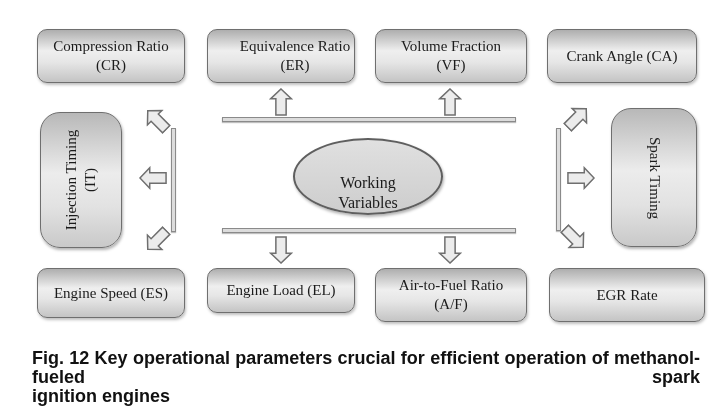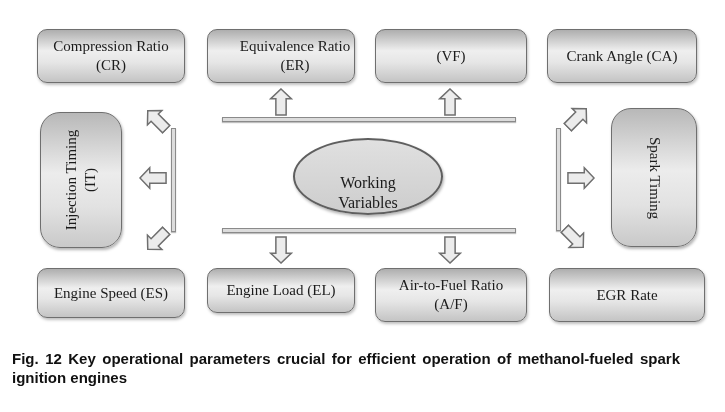--- a/index.html
+++ b/index.html
@@ -69,41 +69,42 @@
   .a-down-el{left:269px;top:236px;transform:rotate(180deg);}
   .a-down-af{left:438px;top:236px;transform:rotate(180deg);}
   .a-nw{left:145px;top:106px;transform:rotate(-45deg);}
   .a-w{left:141px;top:164px;transform:rotate(-90deg);}
   .a-sw{left:145px;top:226px;transform:rotate(-135deg);}
   .a-ne{left:565px;top:104px;transform:rotate(45deg);}
   .a-e{left:569px;top:164px;transform:rotate(90deg);}
   .a-se{left:562px;top:224px;transform:rotate(135deg);}
   
   .caption{
-    position:absolute;left:12px;top:349px;width:668px;
+    position:absolute;left:32px;top:349px;width:668px;
     font-family:"Liberation Sans","DejaVu Sans",sans-serif;
-    font-weight:bold;font-size:15px;line-height:19px;color:#111;
+    font-weight:bold;font-size:18px;line-height:19px;color:#111;
   }
   .cap-line1{text-align:justify;text-align-last:justify;}
   .cap-line2{text-align:left;}
 </style>
 </head>
 <body>
 
 <div class="stage">
 
   <div class="box n-cr">
     <span>Compression Ratio</span>
     <span>(CR)</span>
   </div>
   <div class="box n-er">
     <span>Equivalence Ratio</span>
     <span>(ER)</span>
   </div>
   <div class="box n-vf">
+    <span>Volume Fraction</span>
     <span>(VF)</span>
   </div>
   <div class="box n-ca">
     <span>Crank Angle (CA)</span>
   </div>
 
   <div class="sidebox n-it">
     <div class="vtext rot-ccw">
       <span>Injection Timing</span>
       <span>(IT)</span>

